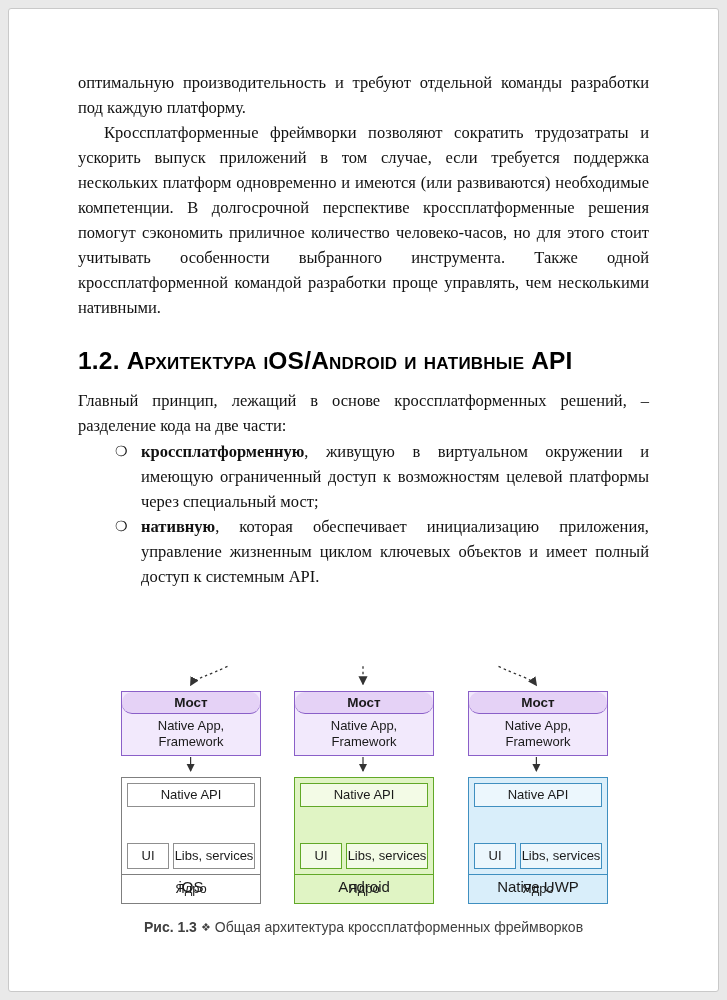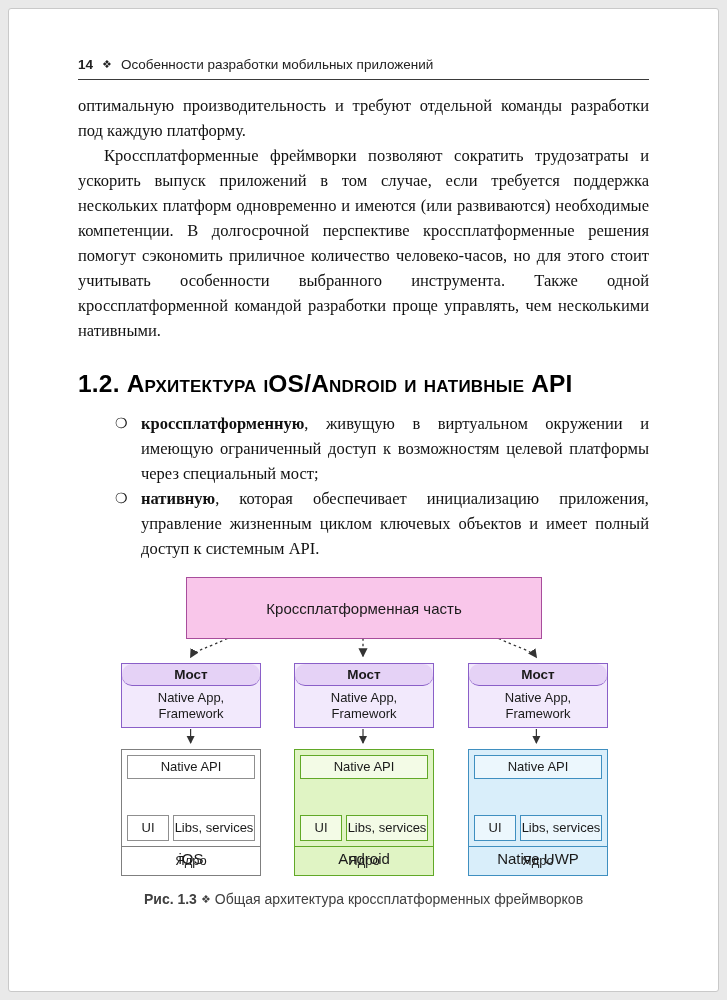--- a/index.html
+++ b/index.html
@@ -123,33 +123,29 @@
   }
   .caption .cap-label { font-weight:bold; }
   .caption .cap-diamond { font-size:11px; padding:0 4px; position:relative; top:-1px; }
 </style>
 </head>
 <body>
 
 <div class="page">
   <div class="content">
 
-    <div class="running-header">
-      <span class="page-num">14</span>
-      <span class="rh-diamond">❖</span>
-      <span class="rh-title">Особенности разработки мобильных приложений</span>
-    </div>
 
     <div class="body-text">
       <p class="para">оптимальную производительность и требуют отдельной команды разработки под каждую платформу.</p>
       <p class="para indent">Кроссплатформенные фреймворки позволяют сократить трудозатраты и ускорить выпуск приложений в том случае, если требуется поддержка нескольких платформ одновременно и имеются (или развиваются) необходимые компетенции. В долгосрочной перспективе кроссплатформенные решения помогут сэкономить приличное количество человеко-часов, но для этого стоит учитывать особенности выбранного инструмента. Также одной кроссплатформенной командой разработки проще управлять, чем несколькими нативными.</p>
     </div>
 
     <h2 class="section-heading">1.2. Архитектура iOS/Android и нативные API</h2>
 
+    <p class="para">Главный принцип, лежащий в основе кроссплатформенных решений, – разделение кода на две части:</p>
 
     <ul class="bullet-list">
       <li class="bullet-item">
         <span class="bullet-marker">❍</span><b>кроссплатформенную</b><span>, живущую в виртуальном окружении и имеющую ограниченный доступ к возможностям целевой платформы через специальный мост;</span>
       </li>
       <li class="bullet-item">
         <span class="bullet-marker">❍</span><b>нативную</b><span>, которая обеспечивает инициализацию приложения, управление жизненным циклом ключевых объектов и имеет полный доступ к системным API.</span>
       </li>
     </ul>
 
@@ -162,21 +158,20 @@
           </marker>
         </defs>
         <path d="M150,61 C132,70 117,73 113,80" fill="none" stroke="#333" stroke-width="1.3" stroke-dasharray="2.5 3" marker-end="url(#ah)"></path>
         <path d="M286,61 L286,79" fill="none" stroke="#333" stroke-width="1.3" stroke-dasharray="2.5 3" marker-end="url(#ah)"></path>
         <path d="M422,61 C440,70 455,73 460,80" fill="none" stroke="#333" stroke-width="1.3" stroke-dasharray="2.5 3" marker-end="url(#ah)"></path>
         <path d="M113,152 L113,166" fill="none" stroke="#333" stroke-width="1.2" marker-end="url(#ah)"></path>
         <path d="M286,152 L286,166" fill="none" stroke="#333" stroke-width="1.2" marker-end="url(#ah)"></path>
         <path d="M460,152 L460,166" fill="none" stroke="#333" stroke-width="1.2" marker-end="url(#ah)"></path>
       </svg>
 
-      <div class="top-box">Кроссплатформенная часть</div>
 
       <div class="col col-1 theme-ios">
         <div class="bridge">
           <div class="bridge-title">Мост</div>
           <div class="bridge-body">Native App,
 Framework</div>
         </div>
         <div class="stack">
           <div class="stack-pad">
             <div class="api-box">Native API</div>

